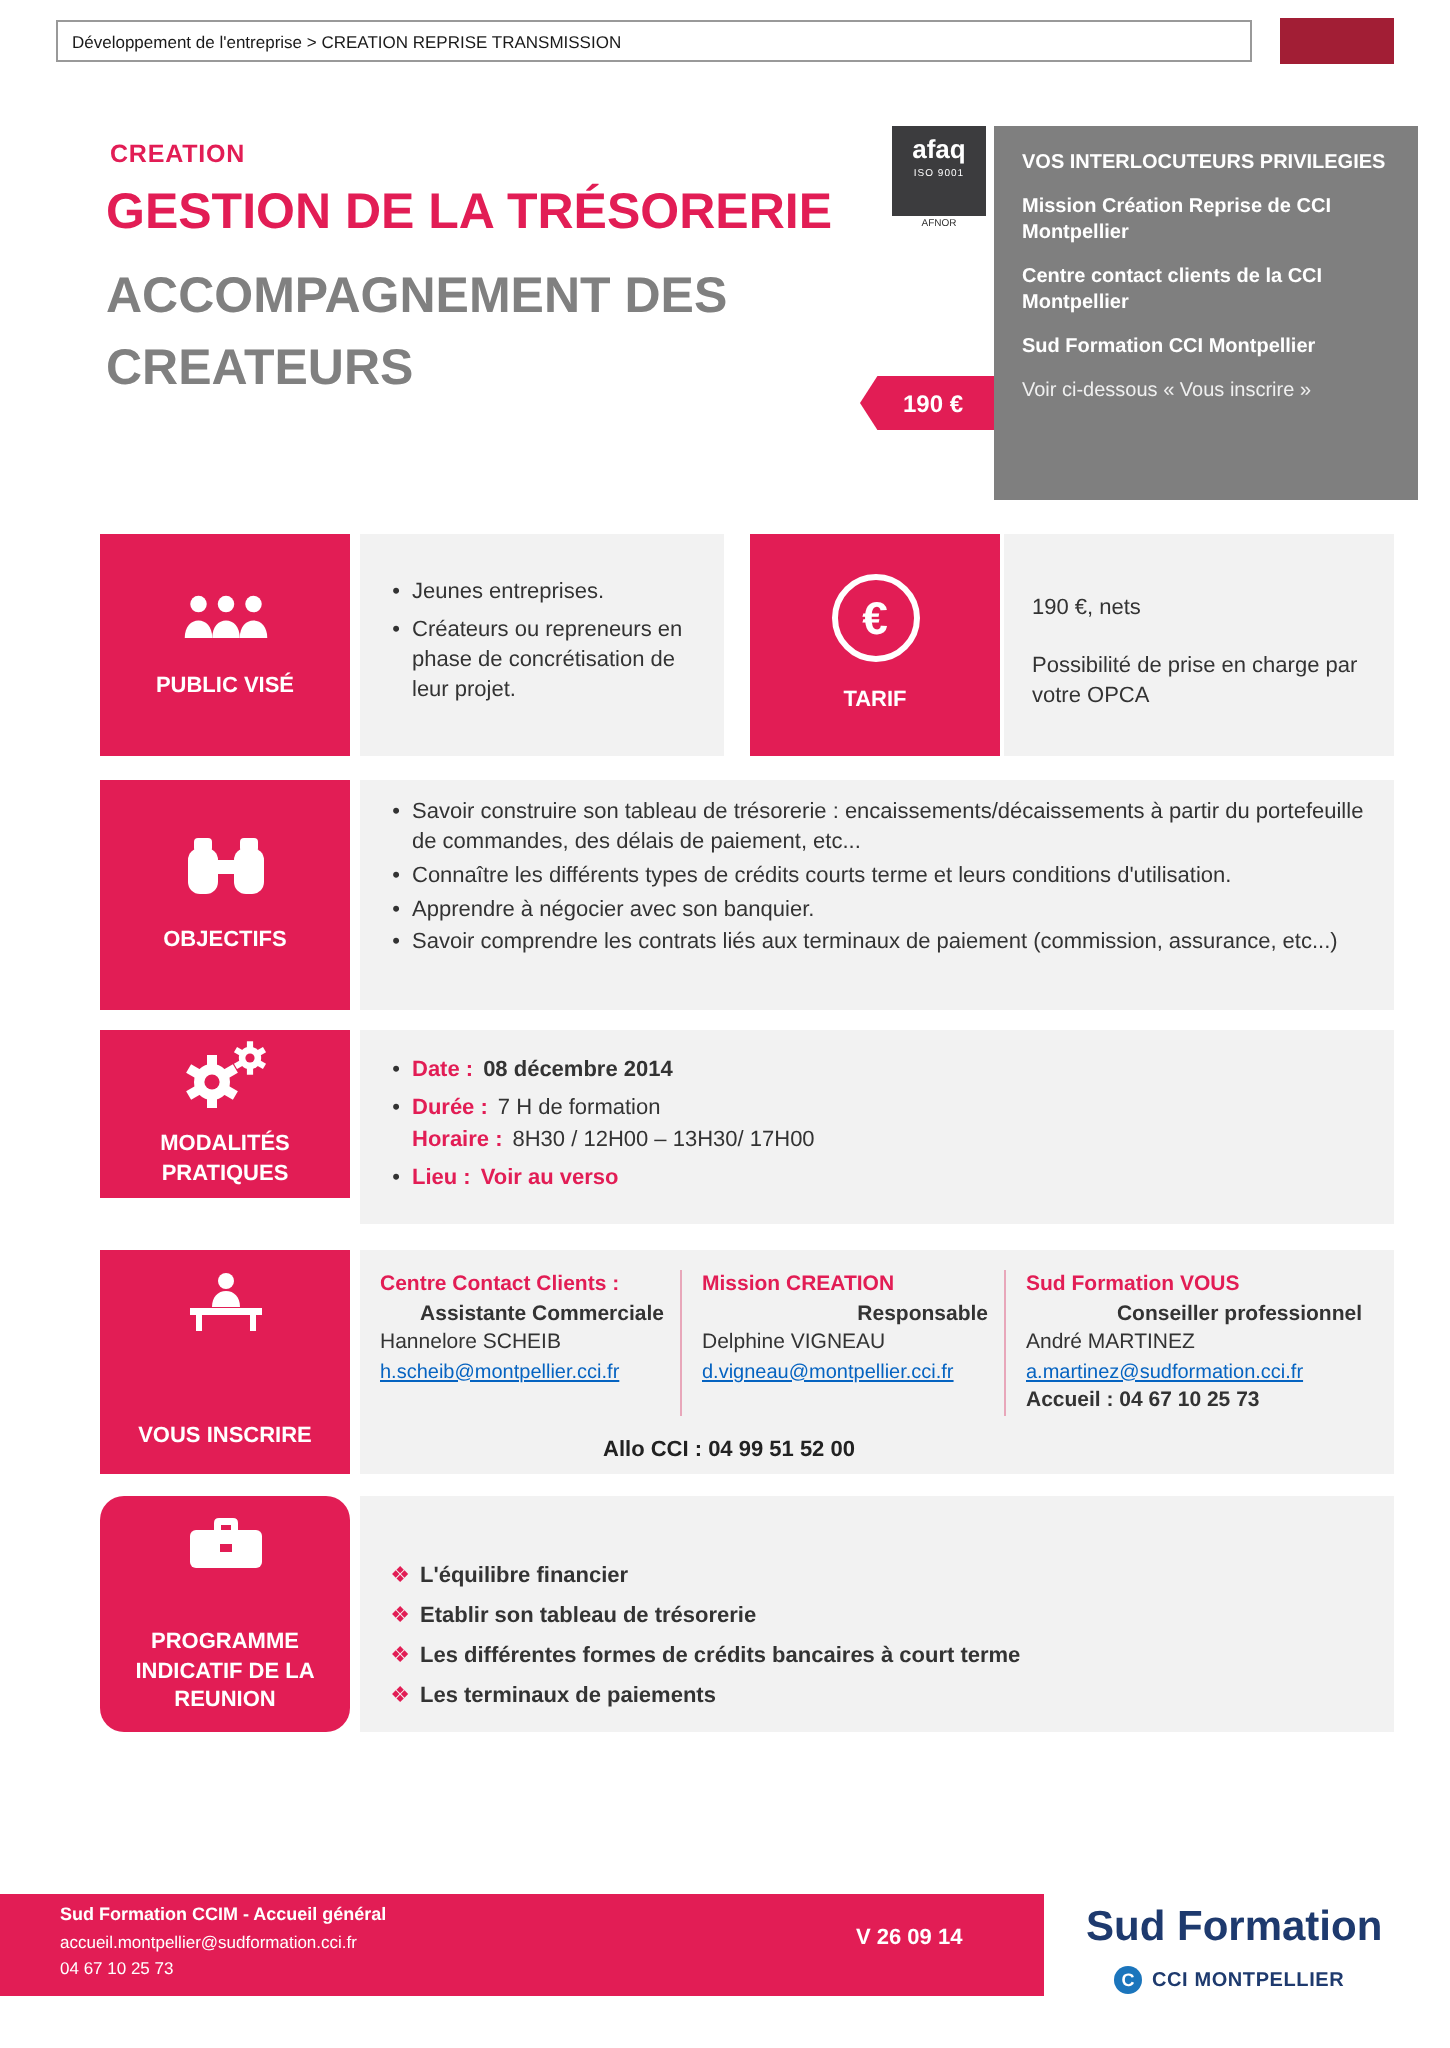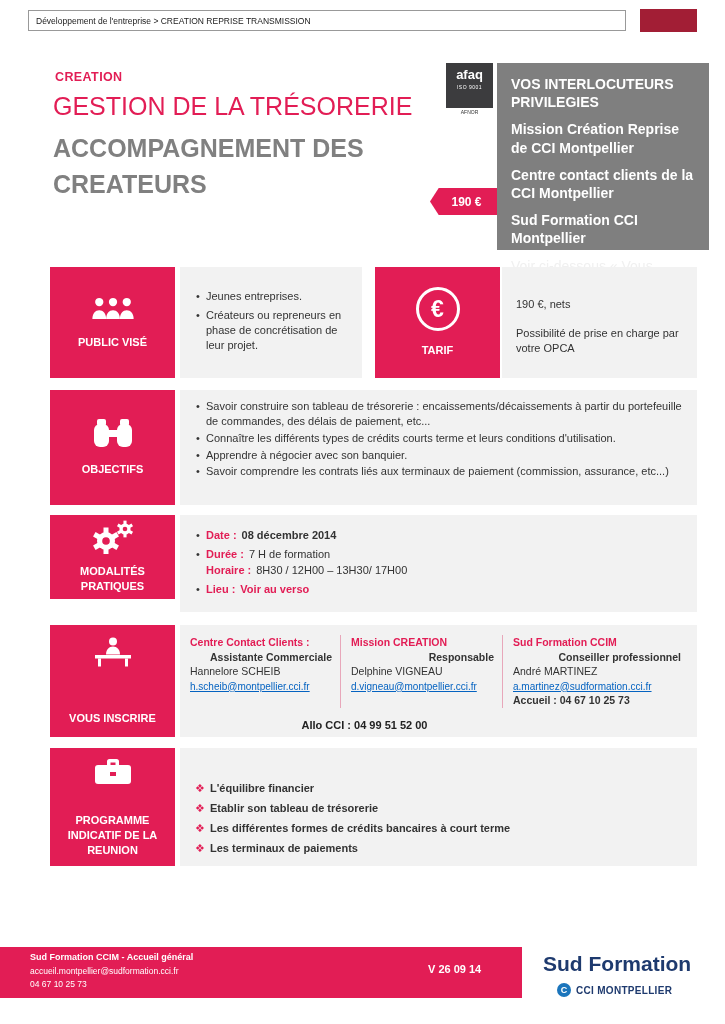--- a/index.html
+++ b/index.html
@@ -13,31 +13,31 @@
   }
   *{margin:0;padding:0;box-sizing:border-box;}
   body{font-family:"Liberation Sans",sans-serif;background:#ffffff;}
   .page{position:relative;width:725px;height:1024px;background:#fff;overflow:hidden;}
 
   .topbar{position:absolute;left:28px;top:10px;width:598px;height:21px;border:1px solid #999;
           display:flex;align-items:center;padding-left:7px;font-size:8.5px;color:#1a1a1a;text-align:right;}
   .topbar-accent{position:absolute;left:640px;top:9px;width:57px;height:23px;background:var(--darkred);}
 
   .category{position:absolute;left:55px;top:70px;font-size:12.5px;font-weight:bold;color:var(--accent);letter-spacing:.4px;}
-  .title{position:absolute;left:53px;top:92px;font-size:25px;font-weight:normal;color:var(--accent);}
+  .title{position:absolute;left:53px;top:92px;font-size:25px;font-weight:bold;color:var(--accent);}
   .subtitle{position:absolute;left:53px;top:130px;width:390px;font-size:25px;font-weight:bold;color:#808080;line-height:1.45;}
 
   .afaq{position:absolute;left:446px;top:63px;width:47px;height:54px;background:#3C3C3E;color:#fff;
         display:flex;flex-direction:column;align-items:center;}
   .afaq-name{font-size:13px;font-weight:bold;margin-top:4px;}
   .afaq-cert{font-size:5px;margin-top:2px;letter-spacing:.5px;}
   .afaq-strip{margin-top:auto;width:100%;background:#fff;color:#333;font-size:5px;text-align:center;line-height:9px;height:9px;overflow:hidden;}
 
   .interloc{position:absolute;left:497px;top:63px;width:212px;height:187px;background:var(--panelgray);
-            color:#fff;padding:12px 14px;font-size:14px;font-weight:bold;line-height:1.3;}
+            color:#fff;padding:12px 14px;font-size:10px;font-weight:bold;line-height:1.3;}
   .interloc-title{margin-bottom:9px;}
   .interloc-item{margin-bottom:9px;}
   .interloc-item.light{font-weight:normal;color:#F0F0F0;}
 
   .badge{position:absolute;left:430px;top:188px;width:67px;height:27px;background:var(--accent);color:#fff;
          font-weight:bold;font-size:12px;display:flex;align-items:center;justify-content:center;
          clip-path:polygon(0 50%,13% 0,100% 0,100% 100%,13% 100%);padding-left:6px;}
 
   .side-box{position:absolute;left:50px;width:125px;background:var(--accent);color:#fff;display:flex;
             flex-direction:column;align-items:center;justify-content:center;gap:12px;text-align:center;
@@ -271,31 +271,31 @@
         <div class="col-name">Hannelore SCHEIB</div>
         <div class="col-email"><a>h.scheib@montpellier.cci.fr</a></div>
       </div>
       <div class="col c2">
         <div class="col-title">Mission CREATION</div>
         <div class="col-role">Responsable</div>
         <div class="col-name">Delphine VIGNEAU</div>
         <div class="col-email"><a>d.vigneau@montpellier.cci.fr</a></div>
       </div>
       <div class="col c3">
-        <div class="col-title">Sud Formation CCIM</div>
+        <div class="col-title">Sud Formation VOUS</div>
         <div class="col-role">Conseiller professionnel</div>
         <div class="col-name">André MARTINEZ</div>
         <div class="col-email"><a>a.martinez@sudformation.cci.fr</a></div>
         <div class="col-phone">Accueil : 04 67 10 25 73</div>
       </div>
     </div>
     <div class="hotline">Allo CCI : 04 99 51 52 00</div>
   </div>
 
-  <div class="side-box" style="top:748px;height:118px;gap:25px;">
+  <div class="side-box" style="top:748px;height:118px;gap:25px;border-radius:12px;">
     <span>
       <svg width="40" height="30" viewBox="0 0 40 30">
         <g fill="#fff">
           <path d="M14 10 V5.5 Q14 3 16.5 3 H23.5 Q26 3 26 5.5 V10 H22.5 V6.5 H17.5 V10 Z"></path>
           <rect x="2" y="9" width="36" height="19" rx="3"></rect>
         </g>
         <rect x="17" y="16" width="6" height="4" fill="#E21D55"></rect>
       </svg>
     </span>
     <span class="side-label">PROGRAMME INDICATIF DE LA REUNION</span>

